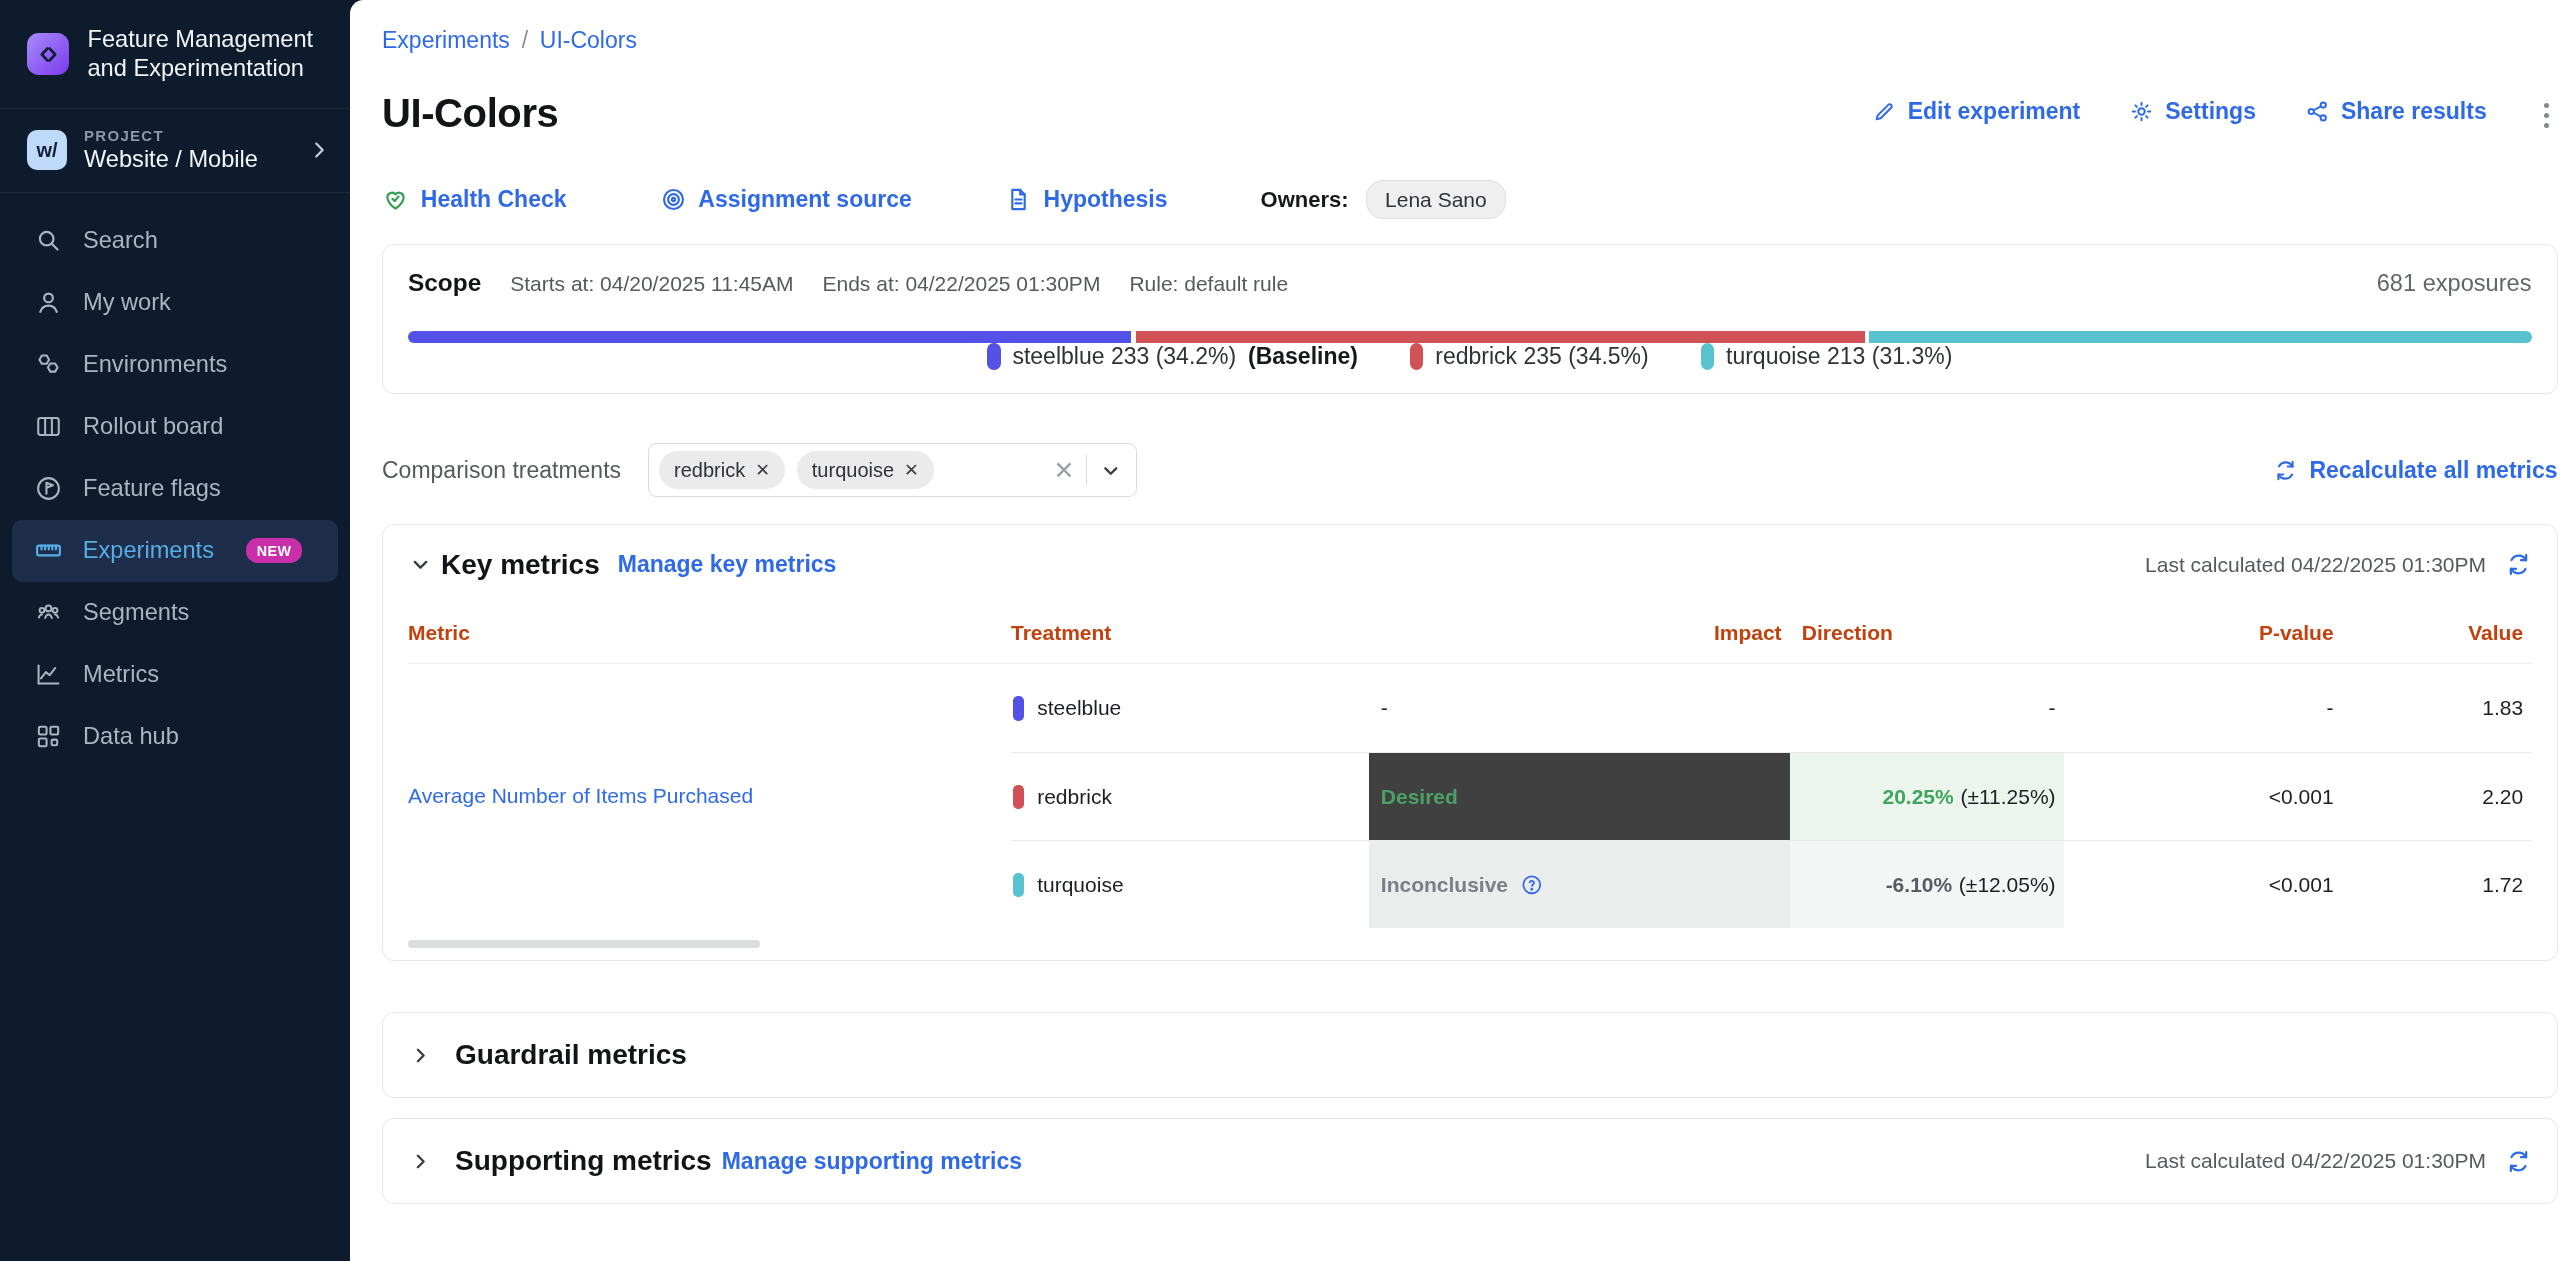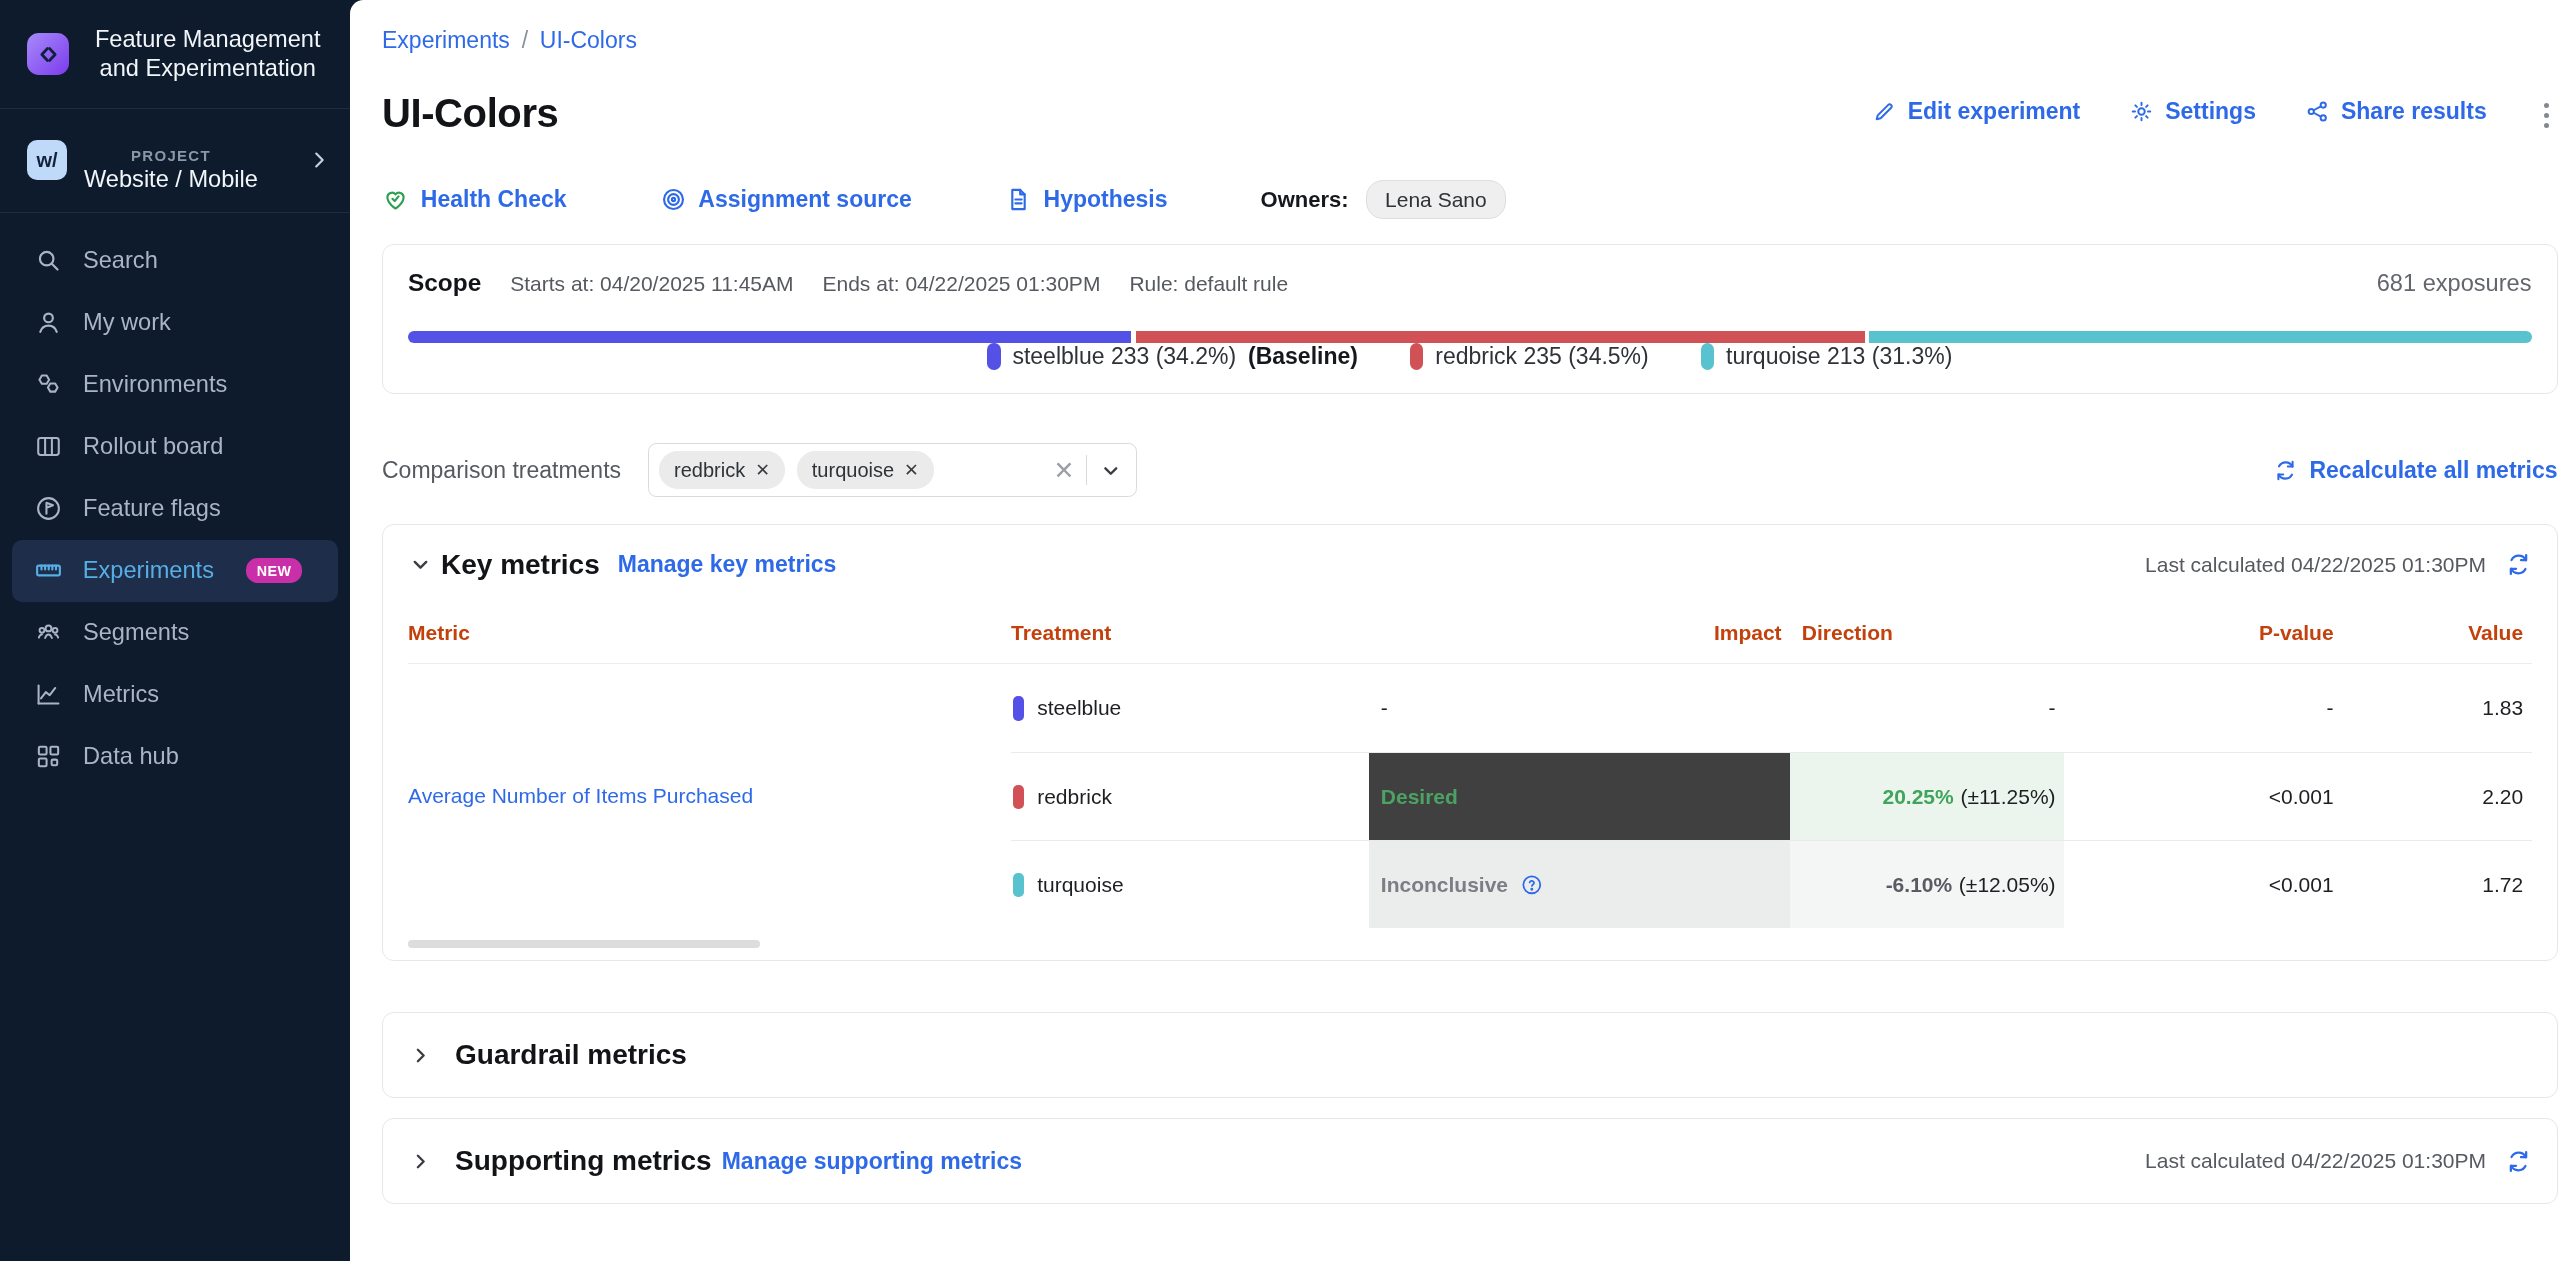--- a/index.html
+++ b/index.html
@@ -7,37 +7,37 @@
   body {
     font-family:"Liberation Sans", sans-serif;
     background:#0D1B2C;
     color:#1D1F23;
     overflow:hidden;
     display:flex;
   }
   
   .sidebar {
     width:350px; height:961px; background:#0D1B2C; flex:0 0 350px;
-    display:flex; flex-direction:column; color:#AAB5C4;text-align:center;
+    display:flex; flex-direction:column; color:#AAB5C4;
   }
   .logo-row { display:flex; align-items:center; gap:18.5px; padding:25px 22px 23.6px 27px; }
   .logo-badge {
     width:42px; height:42px; border-radius:11.8px; flex:0 0 42px;
     background:linear-gradient(135deg,#A78BFA 0%,#7C3AED 100%);
     display:flex; align-items:center; justify-content:center;
   }
   .app-title { color:#F2F5F9; font-size:23.6px; line-height:1.25; font-weight:500; }
   .side-divider { height:0.8px; background:#1E2B40; }
   .project-row { display:flex; align-items:center; gap:17px; padding:18.5px 20px 18.5px 27px; position:relative; cursor:pointer; }
   .project-badge {
     width:40px; height:40px; border-radius:10px; background:#BFD9F8;
     color:#14213A; font-weight:700; font-size:20px;
     display:flex; align-items:center; justify-content:center;
   }
-  .project-label { font-size:15px; letter-spacing:1.3px; color:#8A97A8; font-weight:700; margin-bottom:2.5px;margin-top:20px; }
+  .project-label { font-size:15px; letter-spacing:1.3px; color:#8A97A8; font-weight:700; margin-bottom:2.5px; }
   .project-name { font-size:23.6px; color:#F2F5F9; font-weight:500; }
   .project-chevron { margin-left:auto; color:#C7D0DC; }
   .nav { padding:17px 0 0 0; display:flex; flex-direction:column; }
   .nav-item {
     display:flex; align-items:center; gap:20px;
     height:62px; padding:0 18.5px 0 34px; font-size:23.6px; color:#AAB5C4; cursor:pointer;
   }
   .nav-item svg { flex:0 0 29px; }
   .nav-item.active {
     margin:0 11.8px; padding:0 6.7px 0 22px; border-radius:10px;

